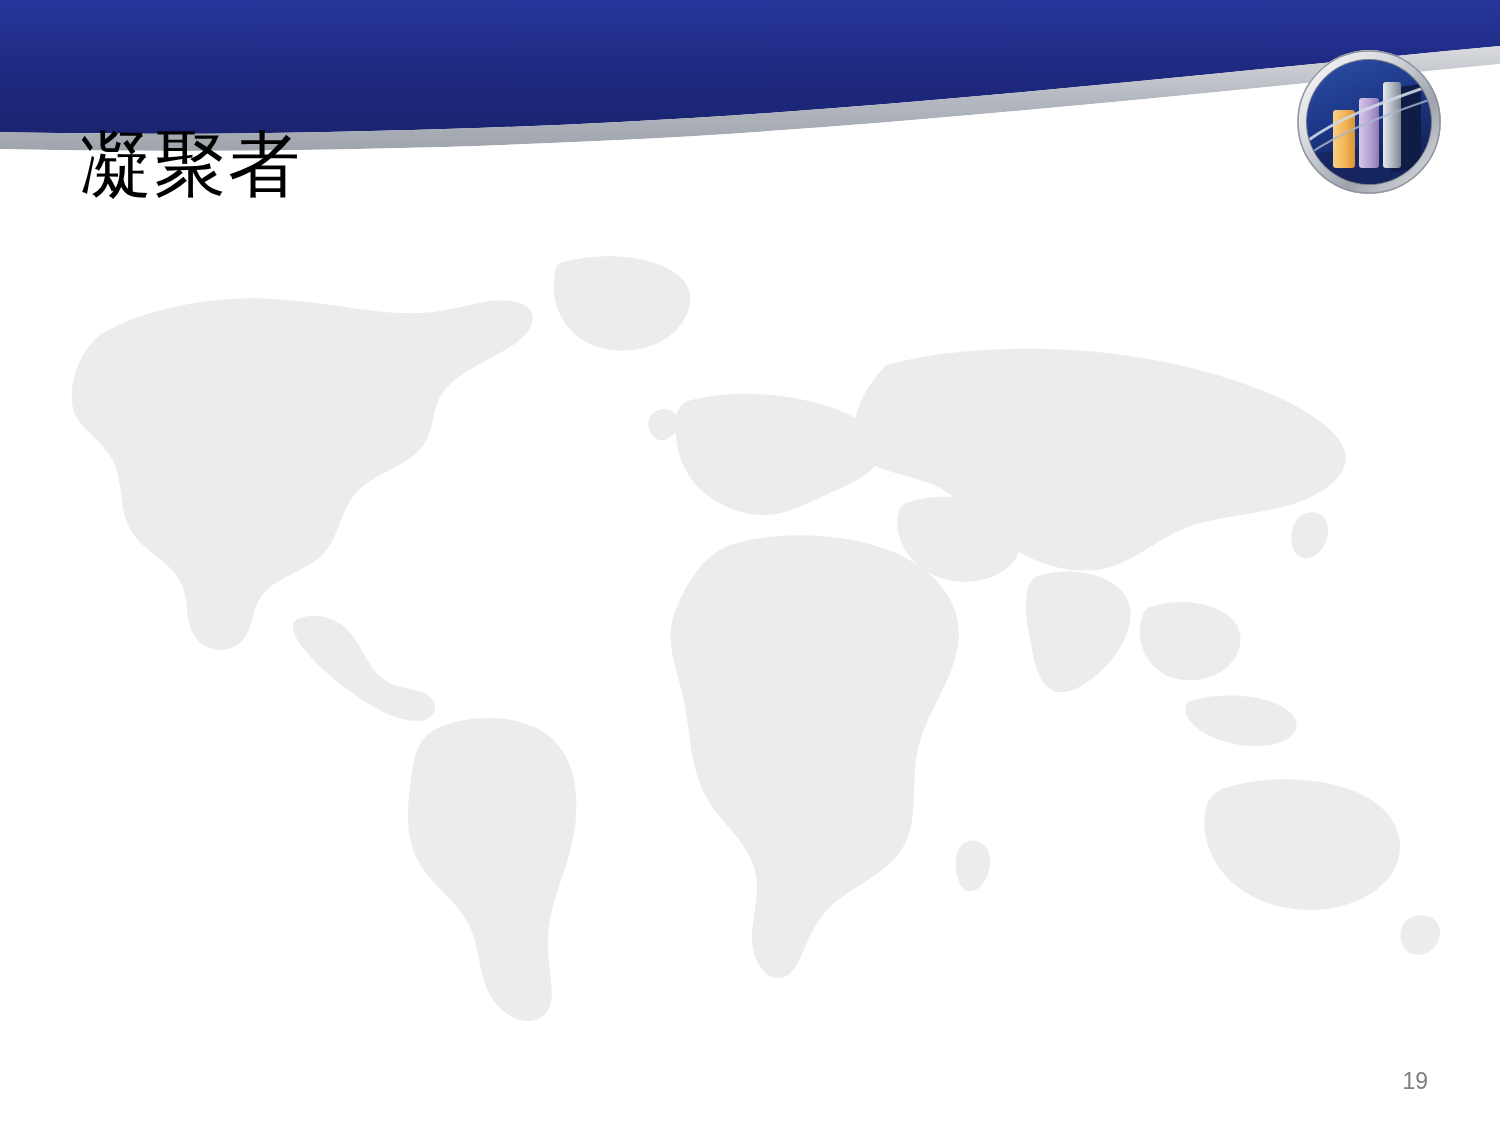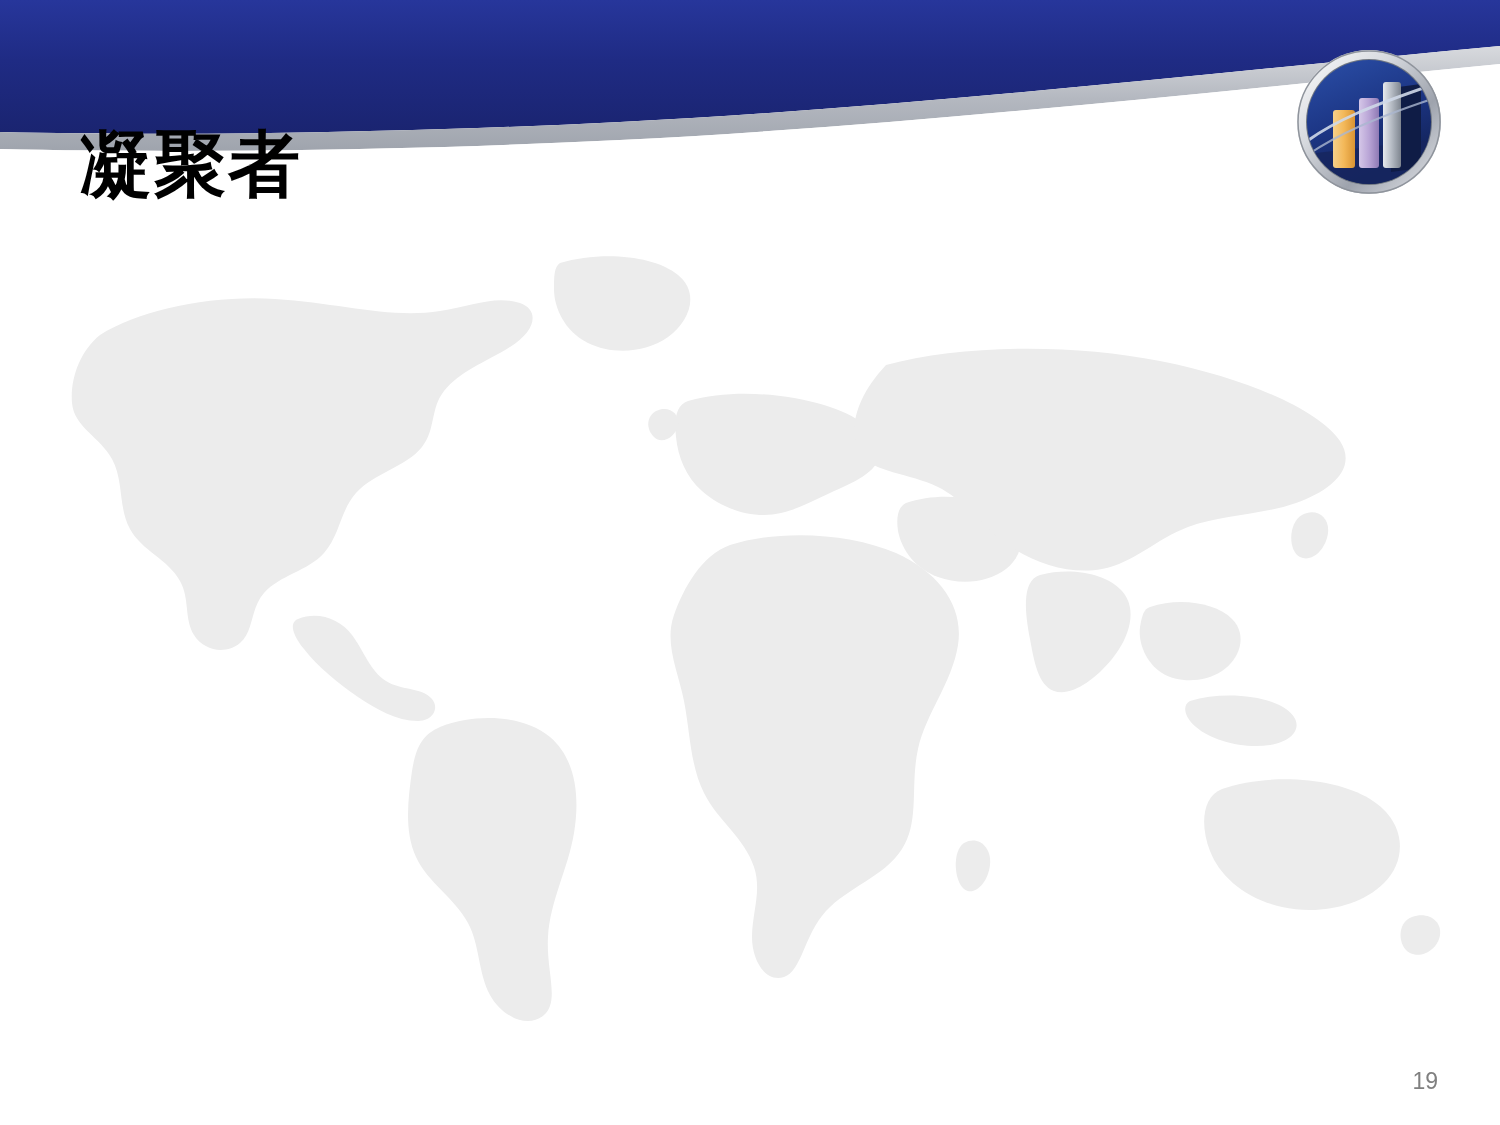--- a/index.html
+++ b/index.html
@@ -54,21 +54,21 @@
     width: 148px;
     height: 148px;
   }
 
   
   .slide-title {
     position: absolute;
     left: 80px;
     top: 128px;
     font-family: "Liberation Serif", serif;
-    font-weight: bold;
+    font-weight: normal;
     font-size: 72px;
     line-height: 1.05;
     color: #000000;
     letter-spacing: 2px;
     white-space: nowrap;
   }
 
   
   .body-block {
     position: absolute;
@@ -93,21 +93,21 @@
     text-align: justify;
     text-justify: inter-ideograph;
   }
   .para-traits {
     margin-top: 64px;
   }
 
   
   .page-number {
     position: absolute;
-    right: 62px;
+    right: 72px;
     bottom: 30px;
     font-family: "Liberation Sans", sans-serif;
     font-size: 23px;
     color: #808080;
   }
 </style>
 </head>
 <body>
 
 <div class="slide">

